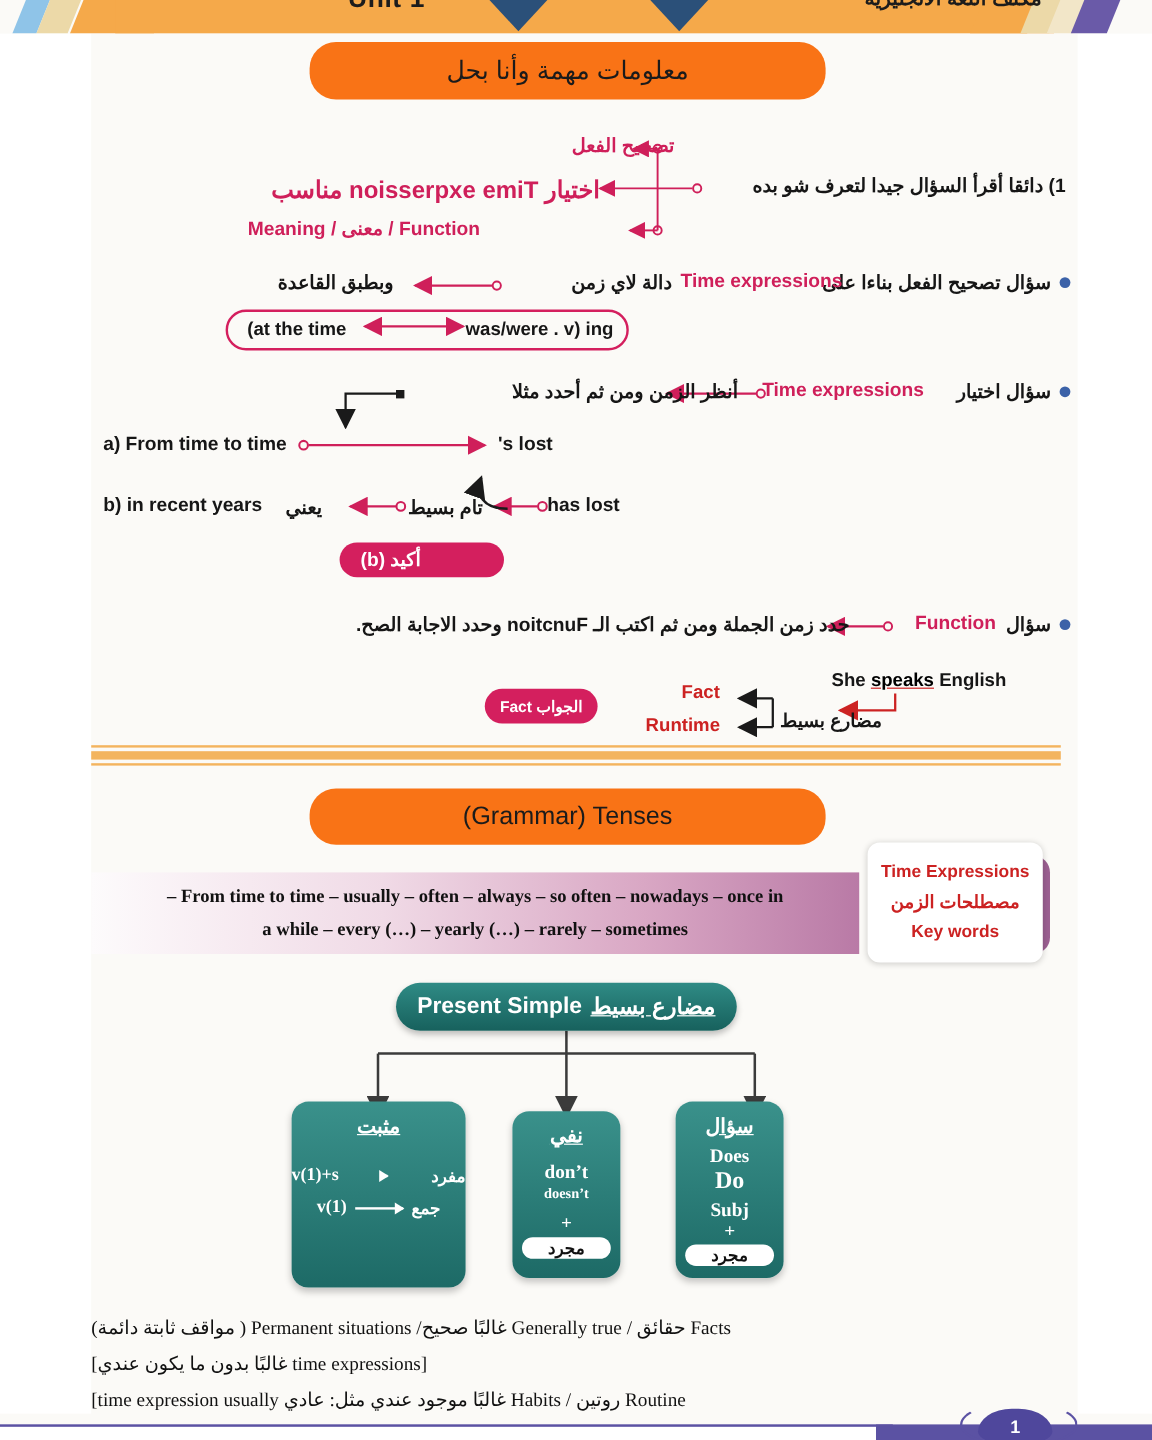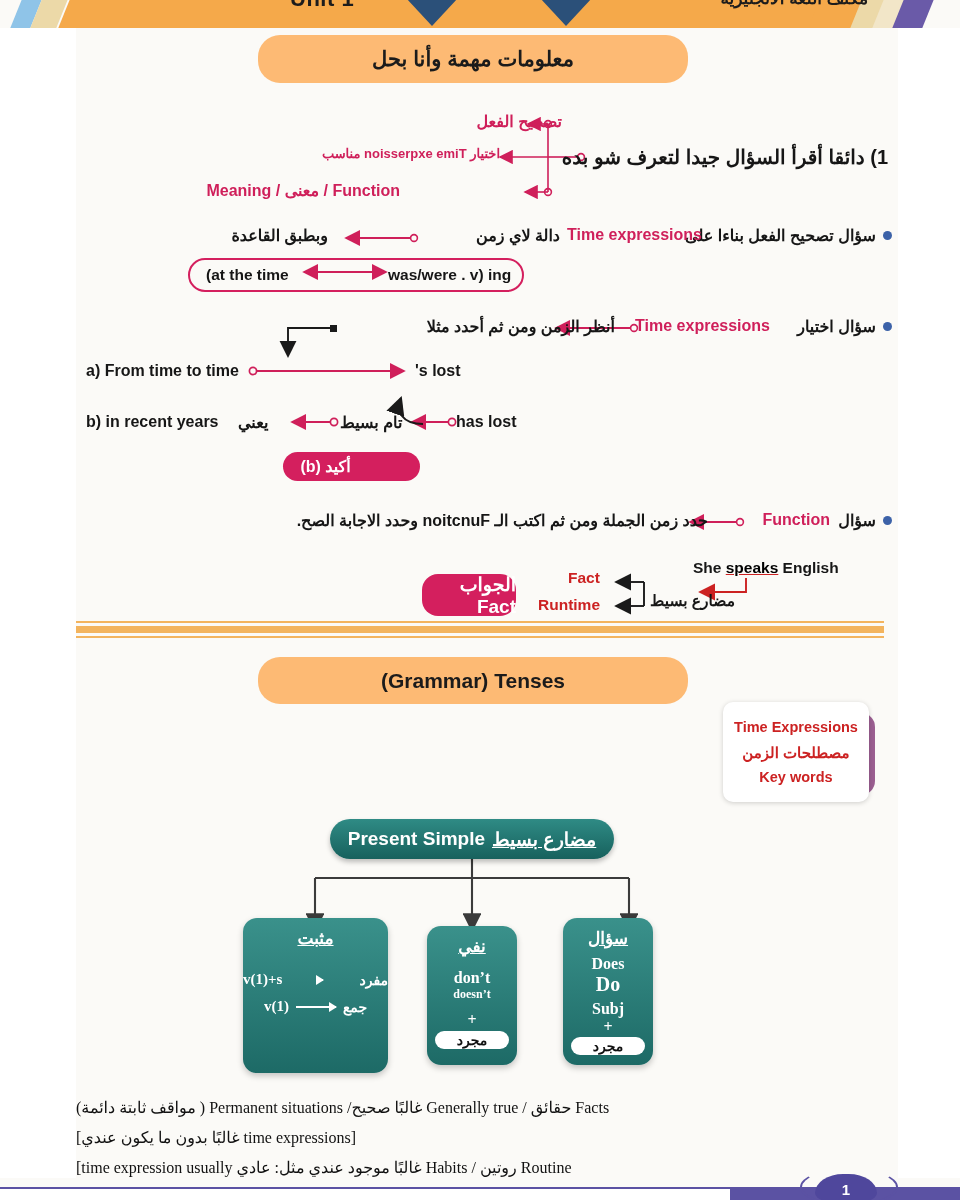--- a/index.html
+++ b/index.html
@@ -31,23 +31,23 @@
   .topbar-accent-r3{position:absolute;left:904px;top:-30px;width:30px;height:58px;background:#6a5aa8;transform:skewX(-22deg);}
   .topbar-accent-blue{position:absolute;left:430px;top:-30px;width:180px;height:50px;background:#7e93c9;}
   .tri{position:absolute;top:-2px;width:0;height:0;border-left:26px solid transparent;border-right:26px solid transparent;border-top:28px solid #2b5079;}
   .tri.t1{left:406px;}
   .tri.t2{left:540px;}
   .topbar-title-l{position:absolute;left:290px;top:-14px;font-size:22px;font-weight:bold;color:#1c1c1c;letter-spacing:.5px;}
   .topbar-title-r{position:absolute;right:92px;top:-12px;font-size:17px;font-weight:bold;color:#1c1c1c;direction:rtl;}
 
   
   .pill-orange{
-    position:absolute;background:#fdba74;border-radius:22px;
+    position:absolute;background:#f97316;border-radius:22px;
     display:flex;align-items:center;justify-content:center;
-    color:#1b1b1b;font-weight:bold;z-index:5;
+    color:#1b1b1b;font-weight:normal;z-index:5;
   }
   #h-info{left:258px;top:35px;width:430px;height:48px;font-size:21px;direction:rtl;}
   #h-tenses{left:258px;top:657px;width:430px;height:47px;font-size:21px;}
 
   
   .t{position:absolute;z-index:5;white-space:nowrap;}
   .rtl{direction:rtl;unicode-bidi:bidi-override;}
   .crim{color:#cf1f5a;}
   .red{color:#cc2222;}
   .blk{color:#161616;}
@@ -234,23 +234,23 @@
     <path d="M644,606 L616,606" stroke="#1a1a1a" stroke-width="1.9" fill="none" marker-end="url(#ahB)"></path>
 
     <path d="M472,859 L472,928" stroke="#3b3b3b" stroke-width="2.1" fill="none" marker-end="url(#ahD)"></path>
     <path d="M315,878 L629,878" stroke="#3b3b3b" stroke-width="2.1" fill="none"></path>
     <path d="M315,878 L315,928" stroke="#3b3b3b" stroke-width="2.1" fill="none" marker-end="url(#ahD)"></path>
     <path d="M629,878 L629,928" stroke="#3b3b3b" stroke-width="2.1" fill="none" marker-end="url(#ahD)"></path>
   </svg>
 
   <div class="pill-orange" id="h-info">معلومات مهمة وأنا بحل</div>
 
-  <div class="t rtl b blk" style="right:72px;top:145px;font-size:20px;">1) دائقا أقرأ السؤال جيدا لتعرف شو بده</div>
+  <div class="t rtl b blk" style="right:72px;top:145px;font-size:16px;">1) دائقا أقرأ السؤال جيدا لتعرف شو بده</div>
   <div class="t rtl b crim" style="right:398px;top:112px;font-size:16px;margin-left:16px;">تصحيح الفعل</div>
-  <div class="t rtl b crim" style="right:460px;top:146px;font-size:13px;margin-left:16px;">اختيار Time expression مناسب</div>
+  <div class="t rtl b crim" style="right:460px;top:146px;font-size:20px;margin-left:16px;">اختيار Time expression مناسب</div>
   <div class="t b crim" style="right:560px;top:181px;font-size:16px;direction:rtl;">Function / معنى / Meaning</div>
 
   <div class="t" style="right:68px;top:231px;width:9px;height:9px;border-radius:50%;background:#3c62a8;"></div>
   <div class="t rtl b blk" style="right:84px;top:226px;font-size:16px;">سؤال تصحيح الفعل بناءا على</div>
   <div class="t b crim" style="right:258px;top:226px;font-size:16px;">Time expressions</div>
   <div class="t rtl b blk" style="right:400px;top:226px;font-size:16px;">دالة لاي زمن</div>
   <div class="t rtl b blk" style="right:632px;top:226px;font-size:16px;">وبطبق القاعدة</div>
 
   <div class="capsule-out" style="left:188px;top:258px;width:332px;height:30px;font-size:15.5px;">
     <span style="position:absolute;left:16px;">(at the time</span>
@@ -278,32 +278,36 @@
   <div class="t rtl b blk" style="right:84px;top:511px;font-size:16px;">سؤال</div>
   <div class="t b crim" style="right:130px;top:511px;font-size:16px;">Function</div>
   <div class="t rtl b blk" style="right:252px;top:511px;font-size:16px;">حدد زمن الجملة ومن ثم اكتب الـ Function وحدد الاجابة الصح.</div>
 
   <div class="t b blk" style="left:693px;top:559px;font-size:15.5px;"><span>She </span><u class="ul" style="color:#000000;">speaks</u><span> English</span></div>
 
   <div class="t rtl b blk" style="left:650px;top:592px;font-size:15.5px;">مضارع بسيط</div>
   <div class="t b red" style="left:568px;top:569px;font-size:15.5px;">Fact</div>
   <div class="t b red" style="left:538px;top:596px;font-size:15.5px;">Runtime</div>
 
-  <div class="pill-crim" style="left:422px;top:574px;width:94px;height:42px;font-size:19px;">الجواب Fact</div>
+  <div class="pill-crim" style="left:404px;top:574px;width:94px;height:29px;font-size:13px;">الجواب Fact</div>
 
   <div class="divider dv-thin" style="top:621px;"></div>
   <div class="divider dv-gap" style="top:623px;"></div>
   <div class="divider dv-thick" style="top:626px;"></div>
   <div class="divider dv-gap" style="top:633px;"></div>
   <div class="divider dv-thin" style="top:636px;"></div>
 
   <div class="pill-orange" id="h-tenses">(Grammar) Tenses</div>
 
   <div class="purple-tab"></div>
 
+  <div class="grad-band">
+    <div>– From time to time – usually – often – always –  so often – nowadays – once in</div>
+    <div>a while – every (…) – yearly (…) – rarely – sometimes</div>
+  </div>
 
   <div class="te-card">
     <div>Time Expressions</div>
     <div class="ar">مصطلحات الزمن</div>
     <div>Key words</div>
   </div>
 
   <div class="pill-teal">
     <span>Present Simple</span>
     <span class="ar">مضارع بسيط</span>

